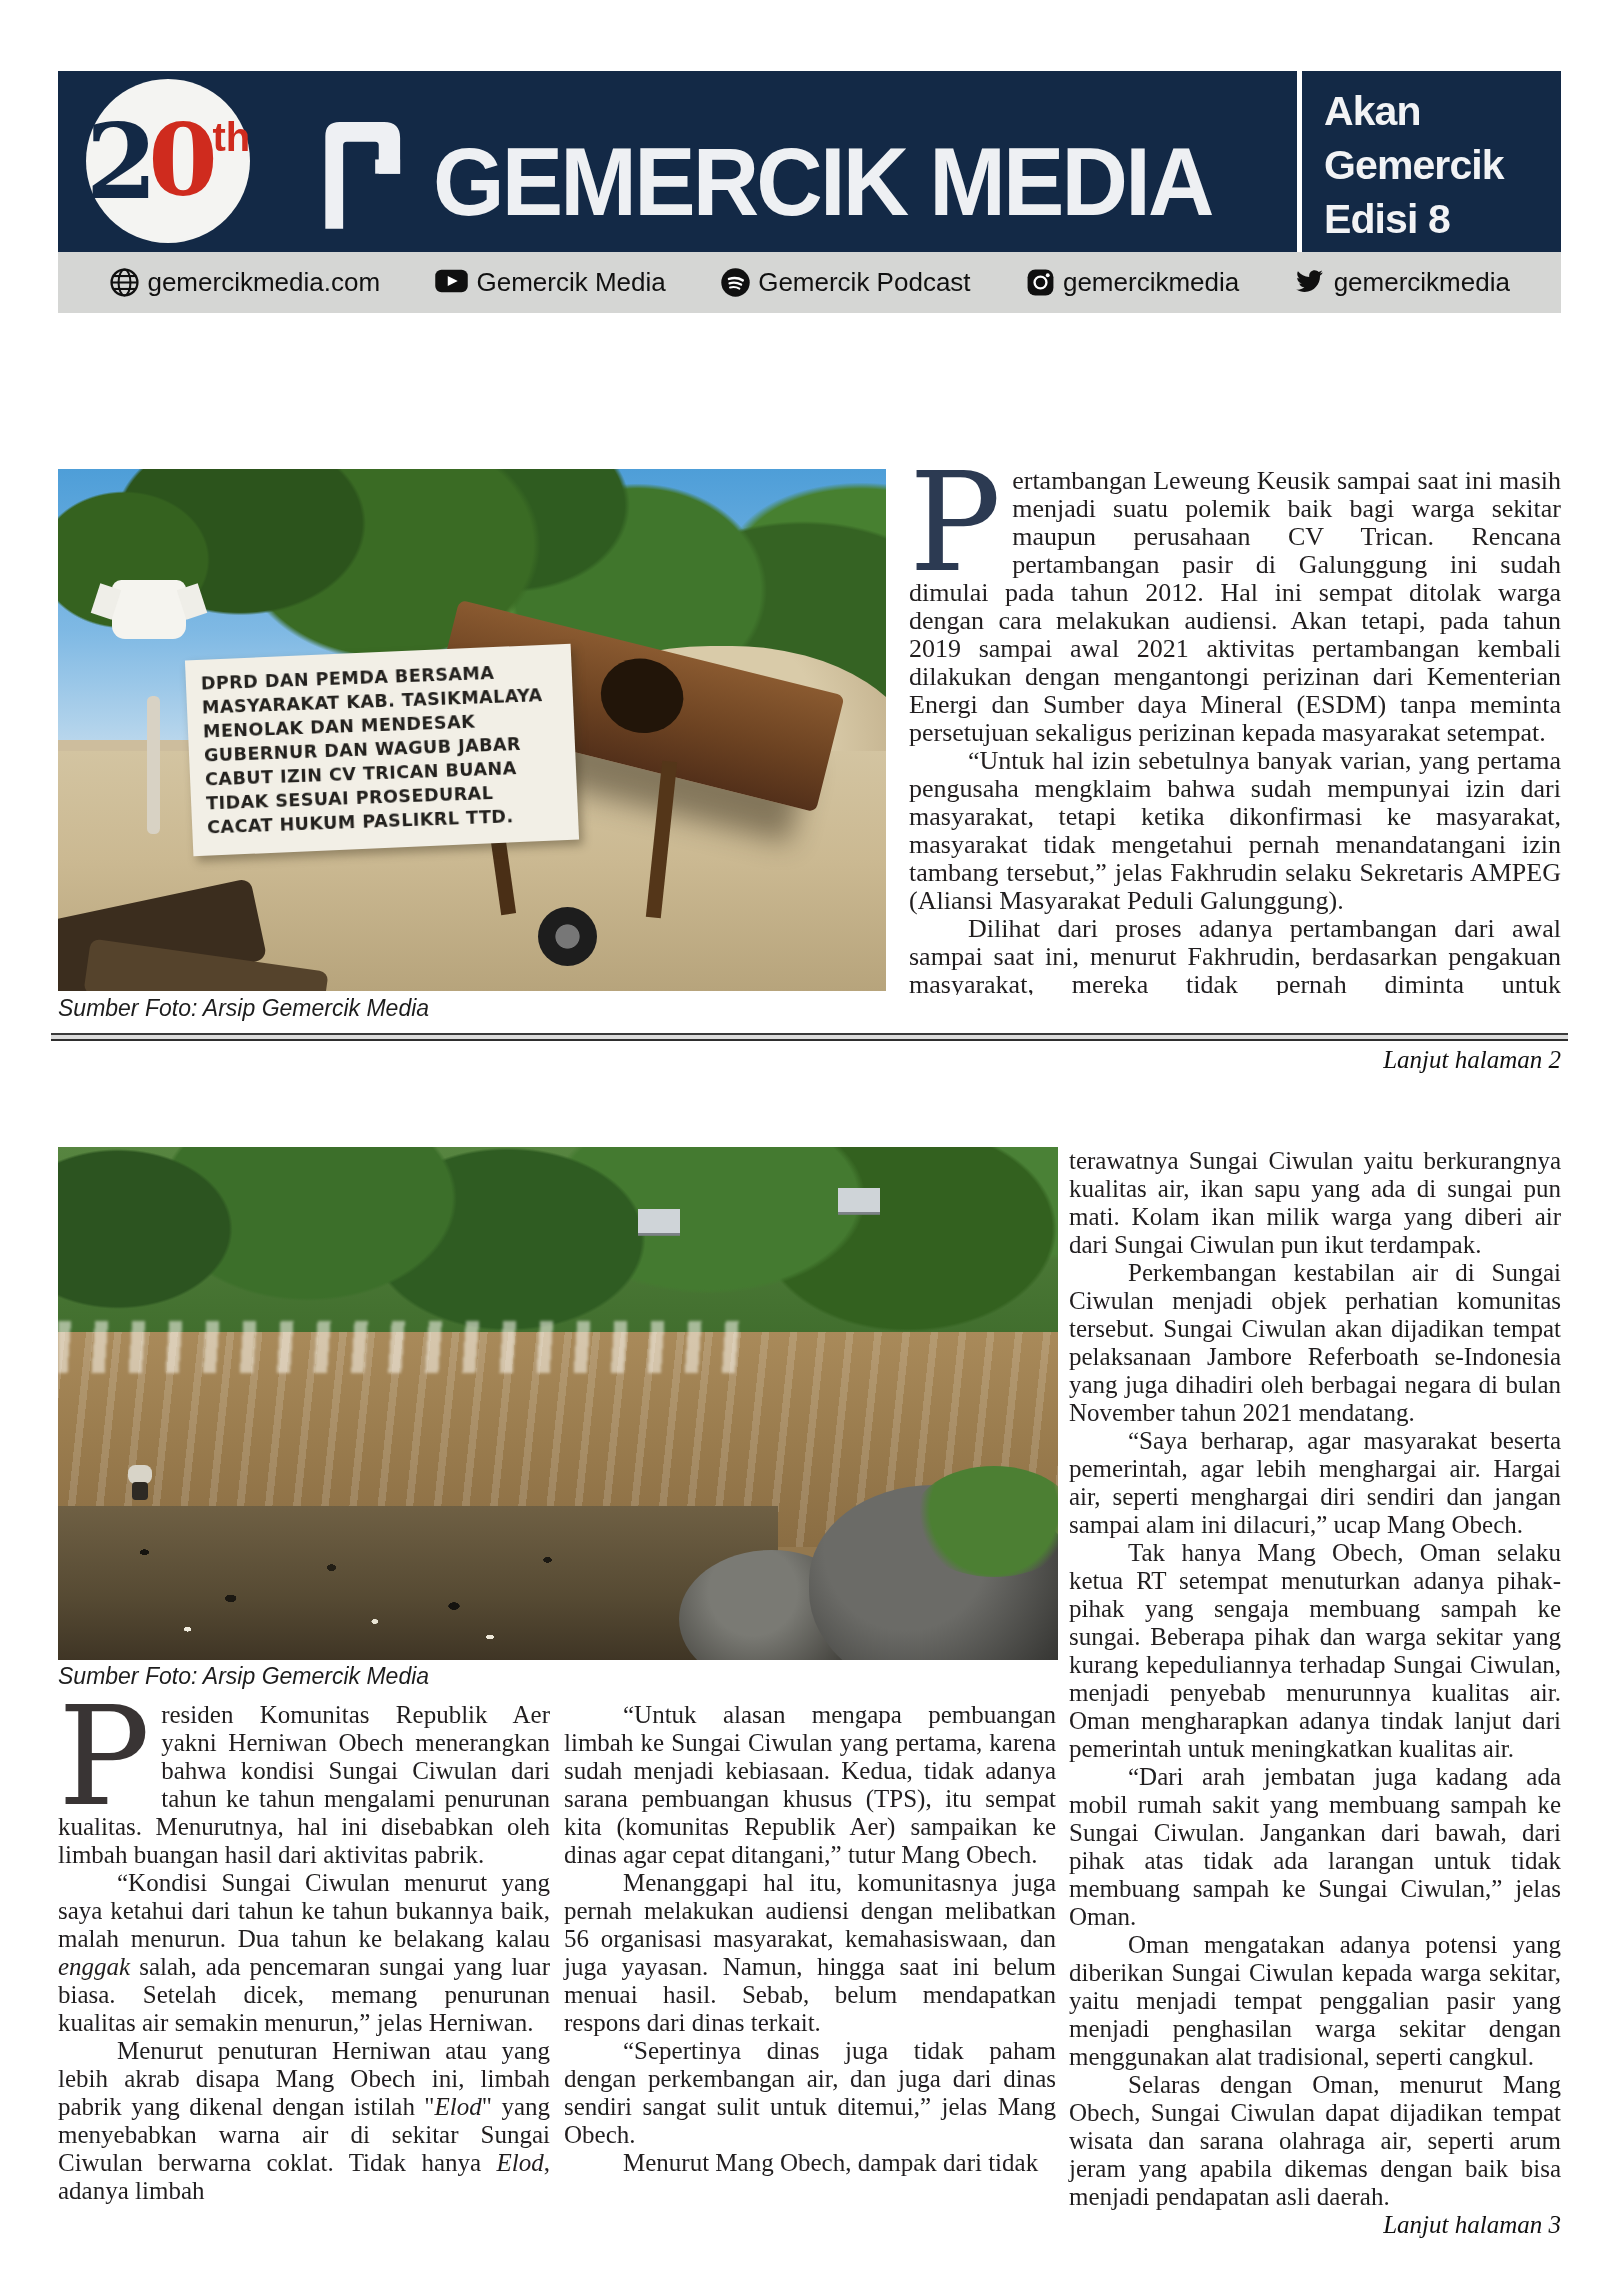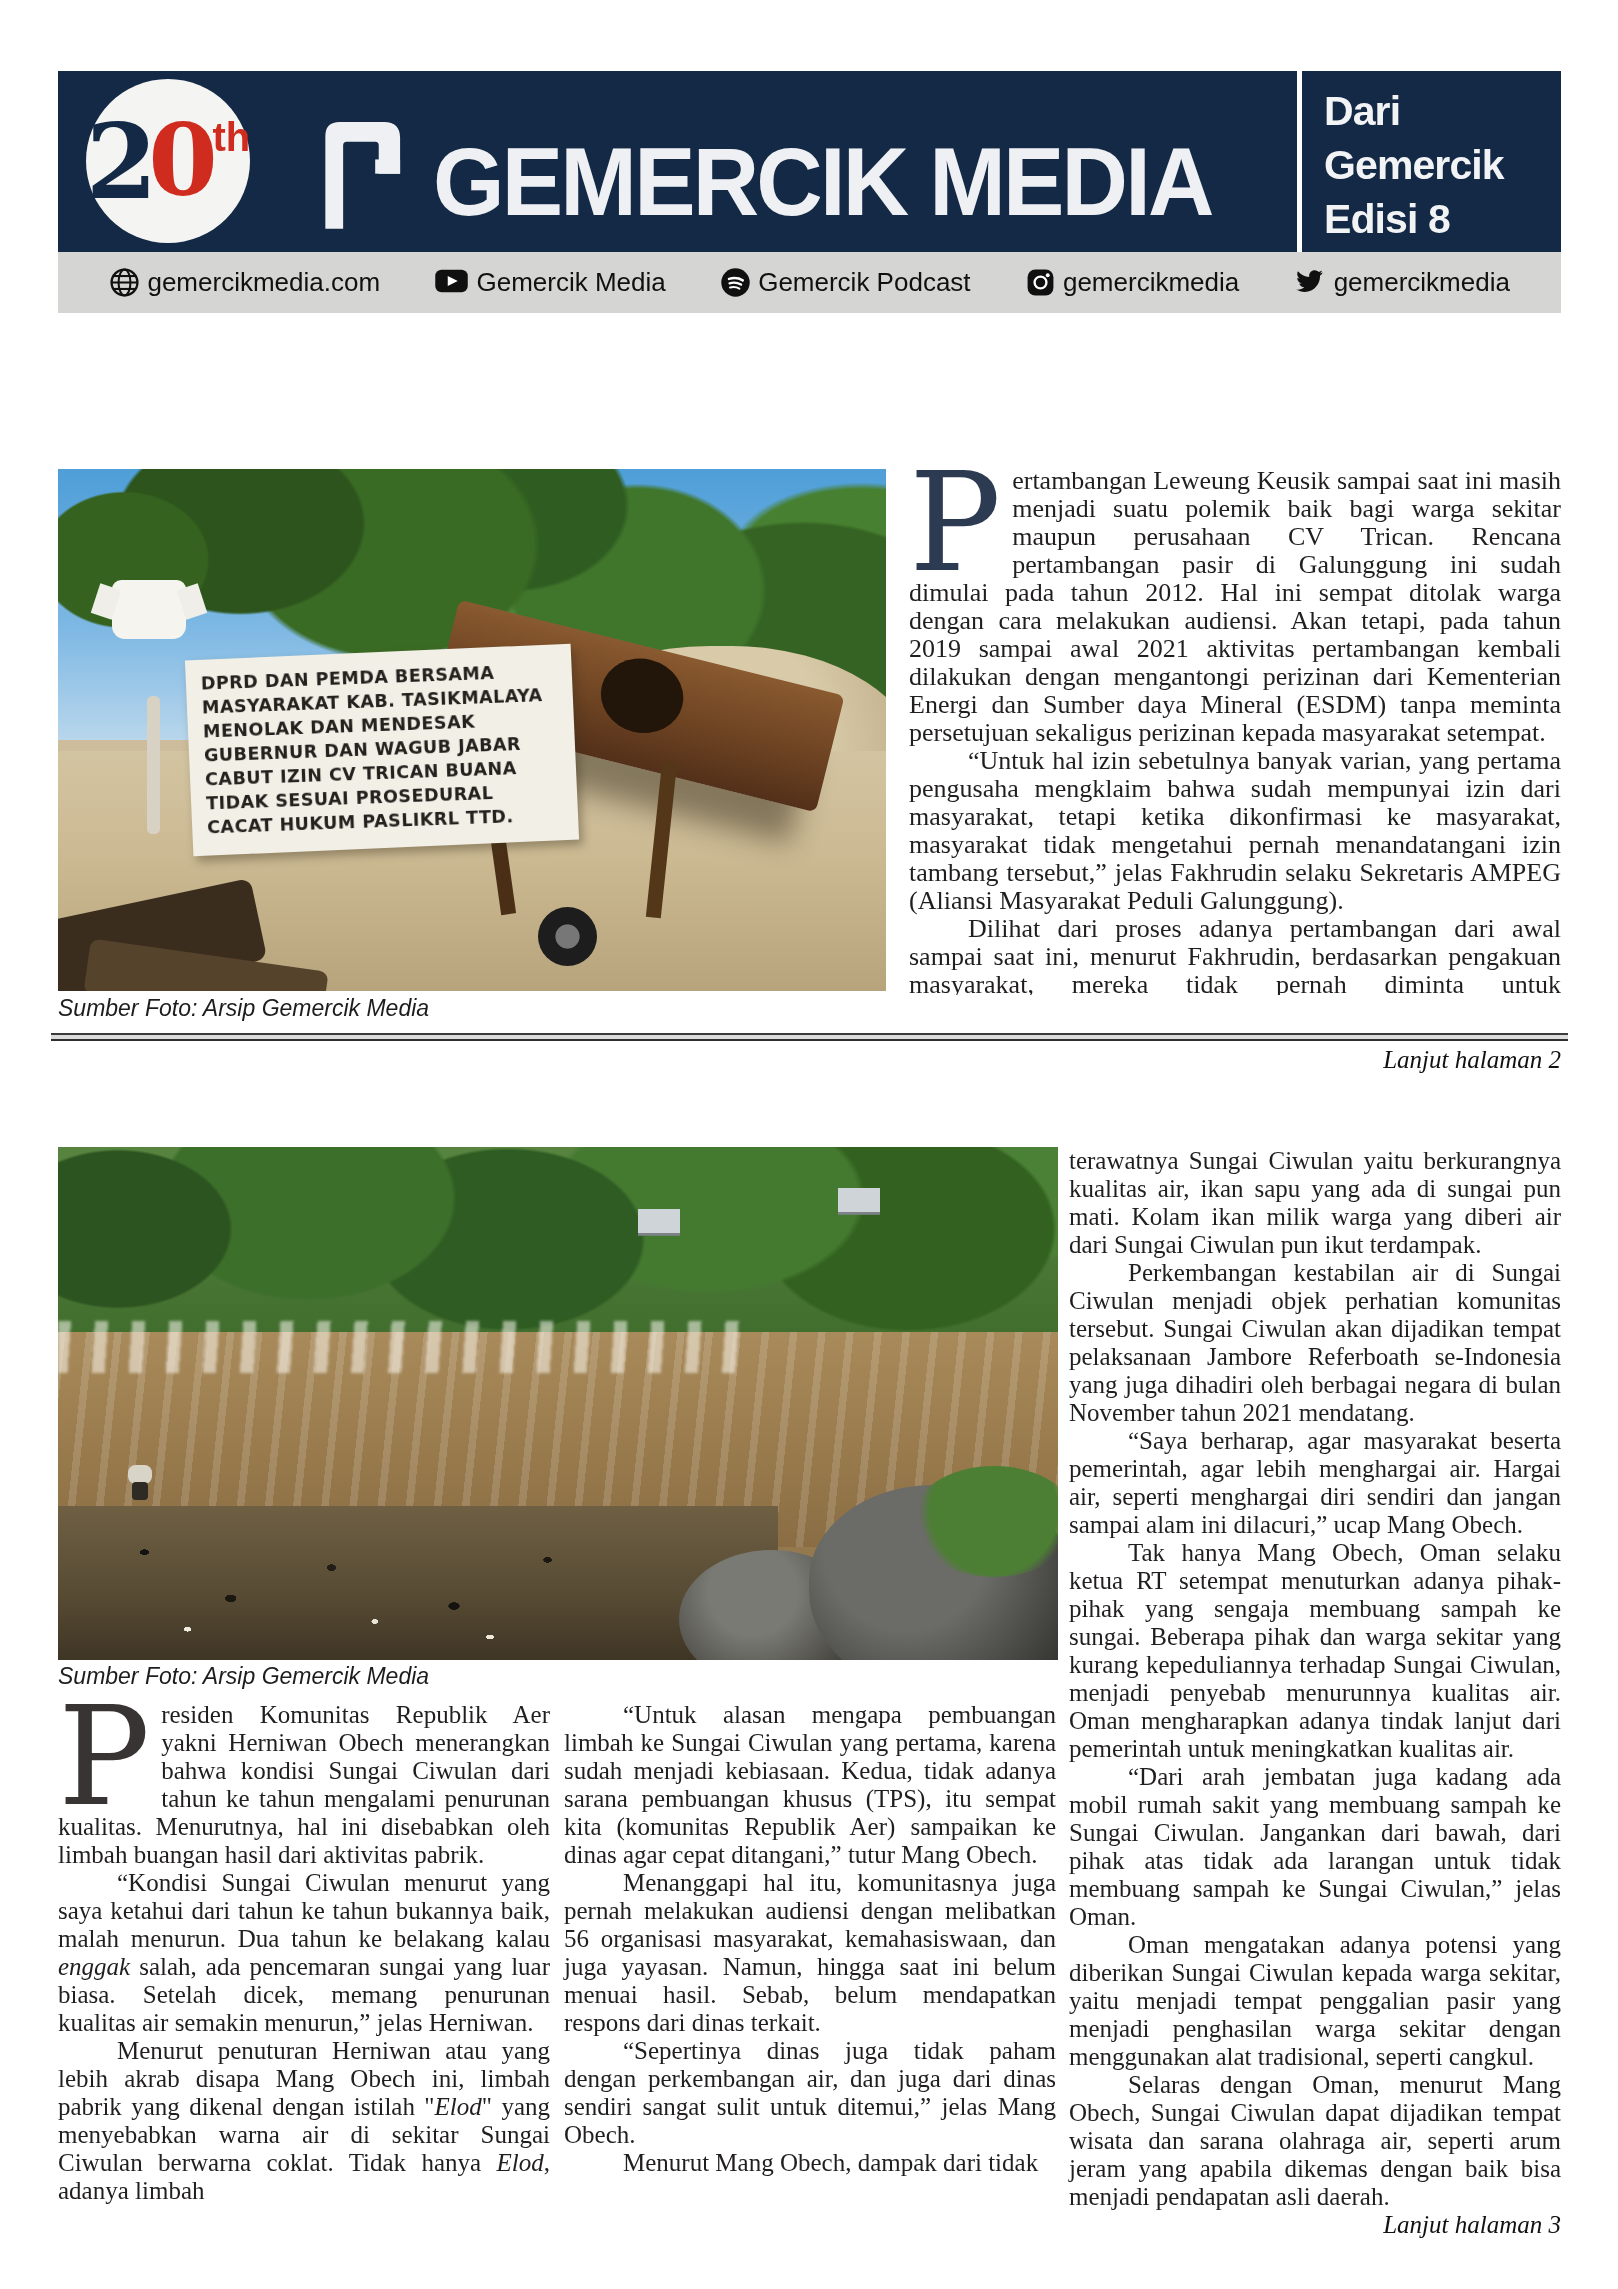--- a/index.html
+++ b/index.html
@@ -159,21 +159,21 @@
     </div>
     <div class="brand-group" style="padding-bottom:18.5px;">
       <svg class="brand-mark" viewBox="0 0 100 130">
         <path d="M6 130 V26 q0-16 16-16 h50 q18 0 18 18 v40 h-24 V36 q0-4-4-4 h-32 q-4 0-4 4 v94 z" fill="#eef0f3"></path>
         <rect x="62" y="52" width="28" height="16" fill="#eef0f3"></rect>
       </svg>
       <div class="brand-text">GEMERCIK MEDIA</div>
     </div>
     <div class="mast-sep"></div>
     <div class="edition">
-      <div>Dari</div>
+      <div>Akan</div>
       <div>Gemercik</div>
       <div>Edisi 8</div>
     </div>
   </div>
 
   <div class="social-bar">
     <div class="social-item">
       <svg width="31" height="31" viewBox="0 0 24 24">
         <circle cx="12" cy="12" r="10" fill="none" stroke="#101010" stroke-width="1.8"></circle>
         <ellipse cx="12" cy="12" rx="4.6" ry="10" fill="none" stroke="#101010" stroke-width="1.6"></ellipse>

